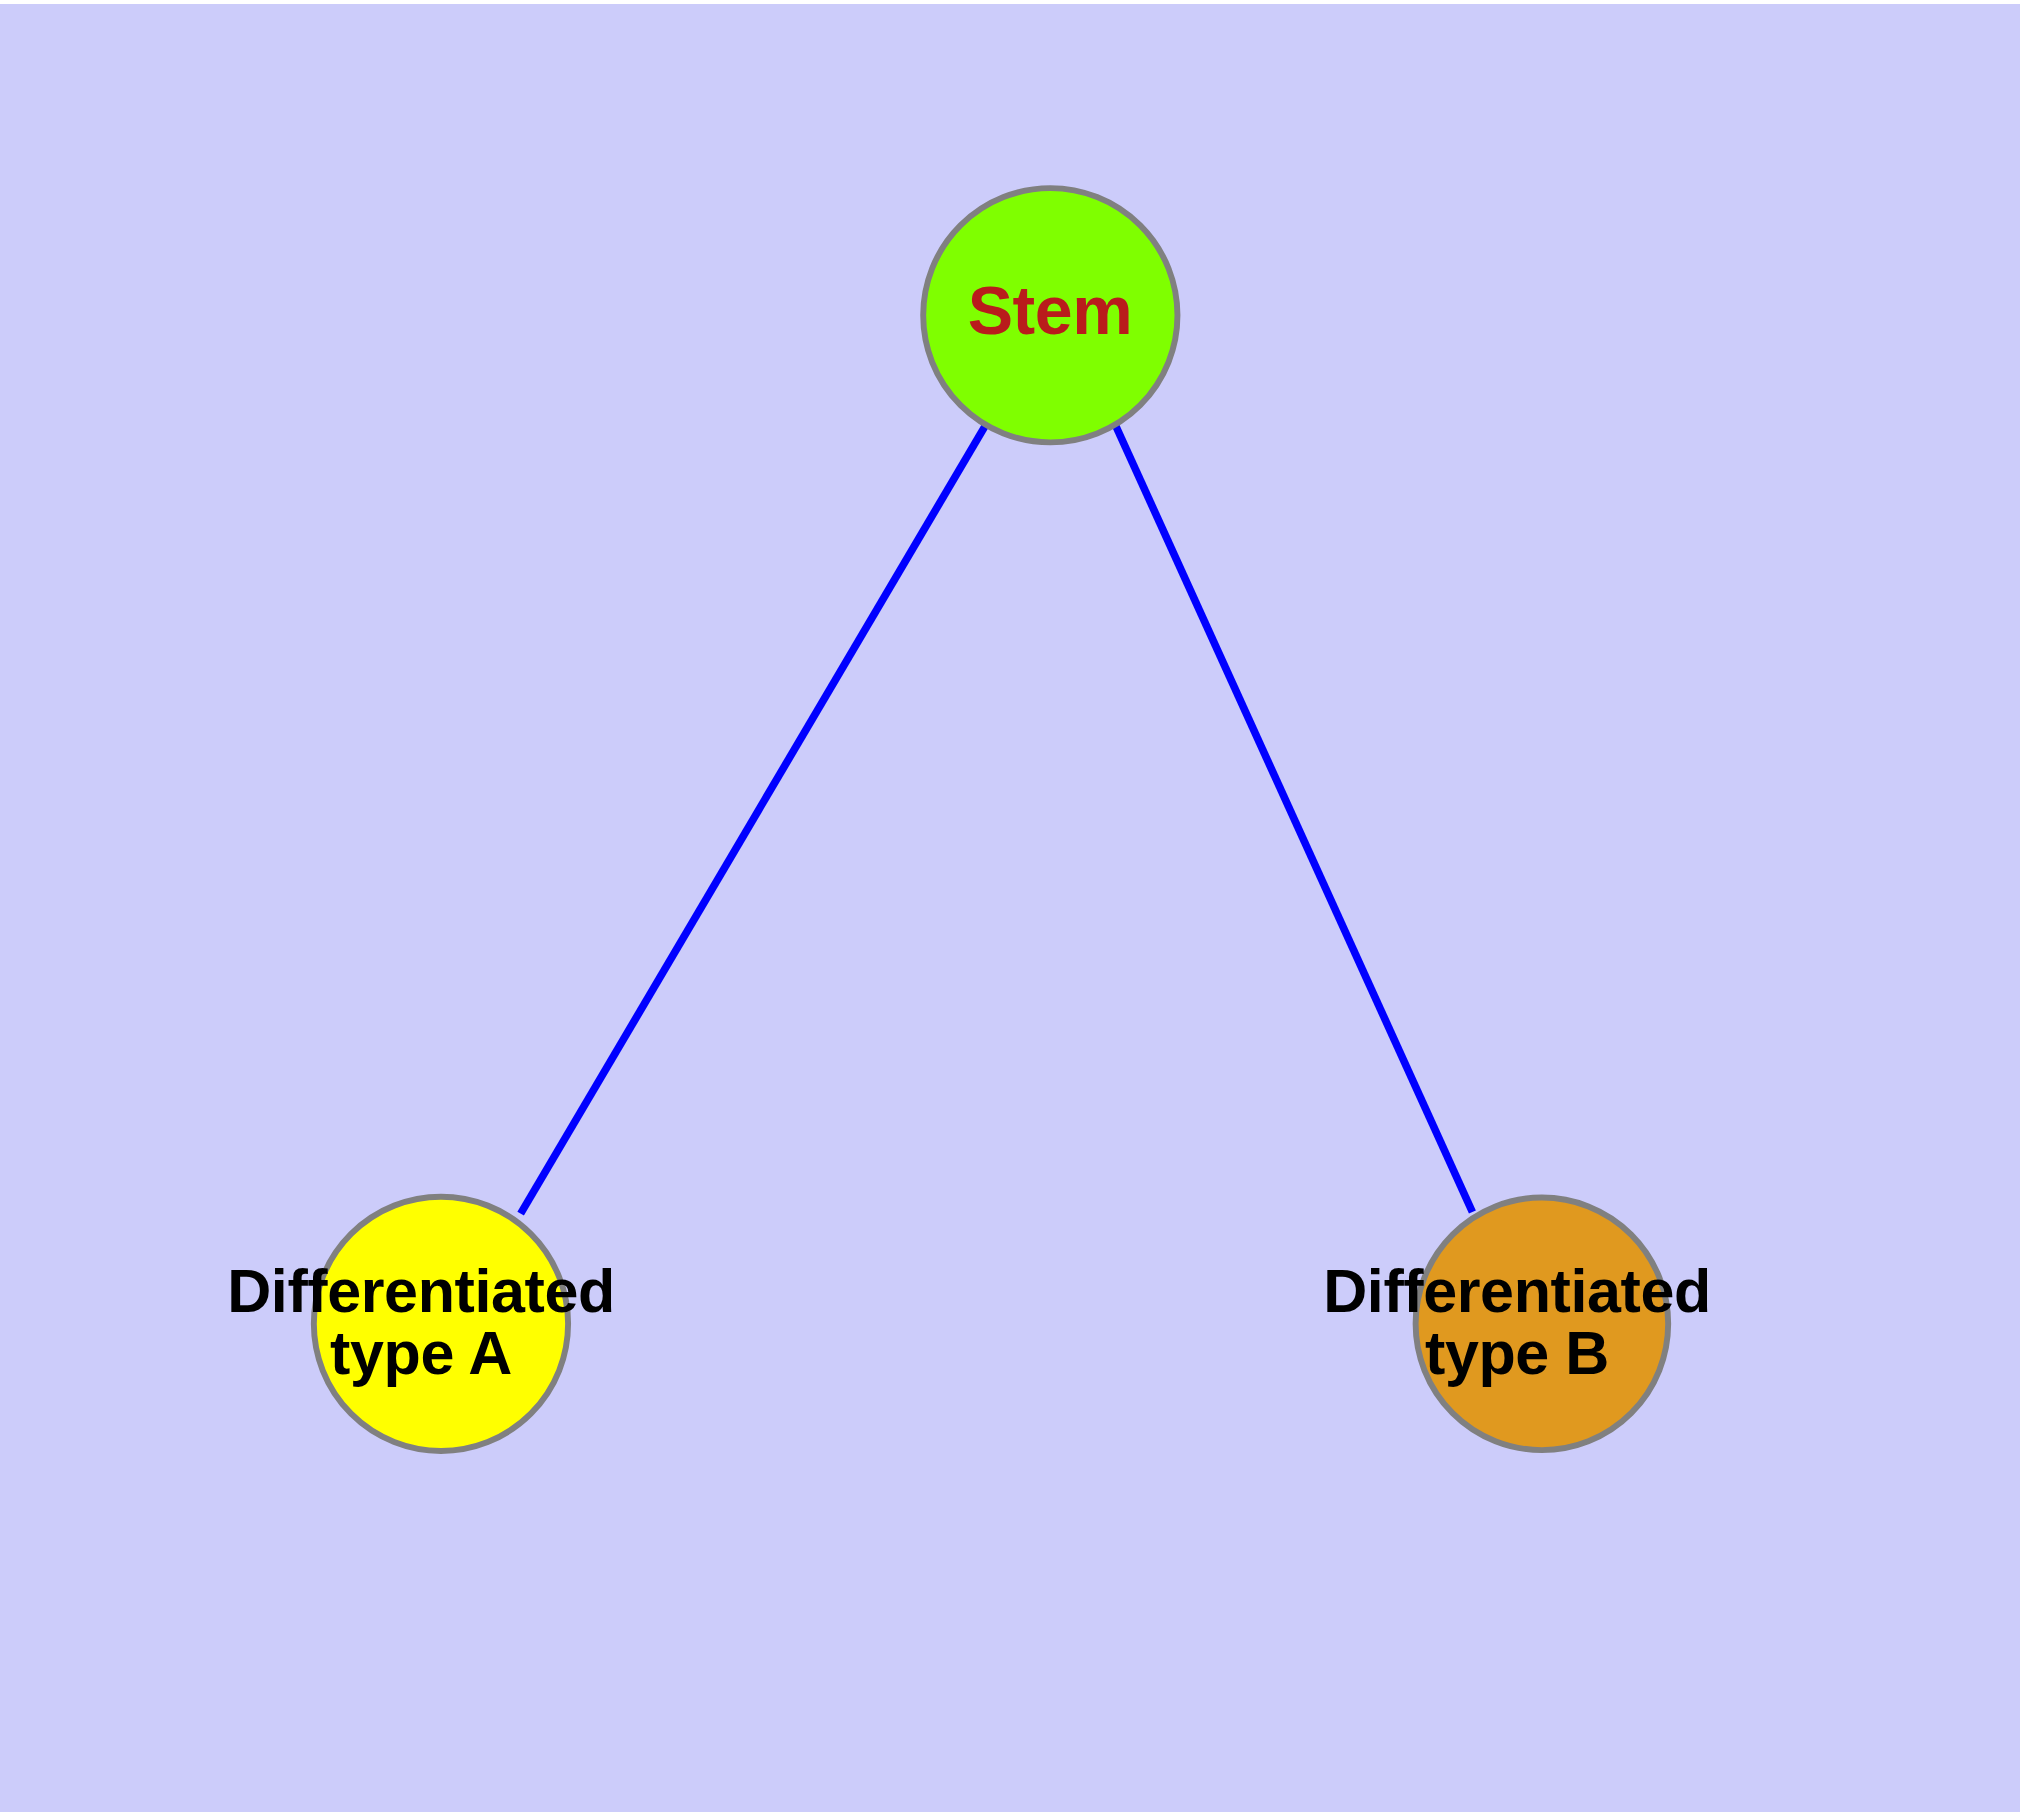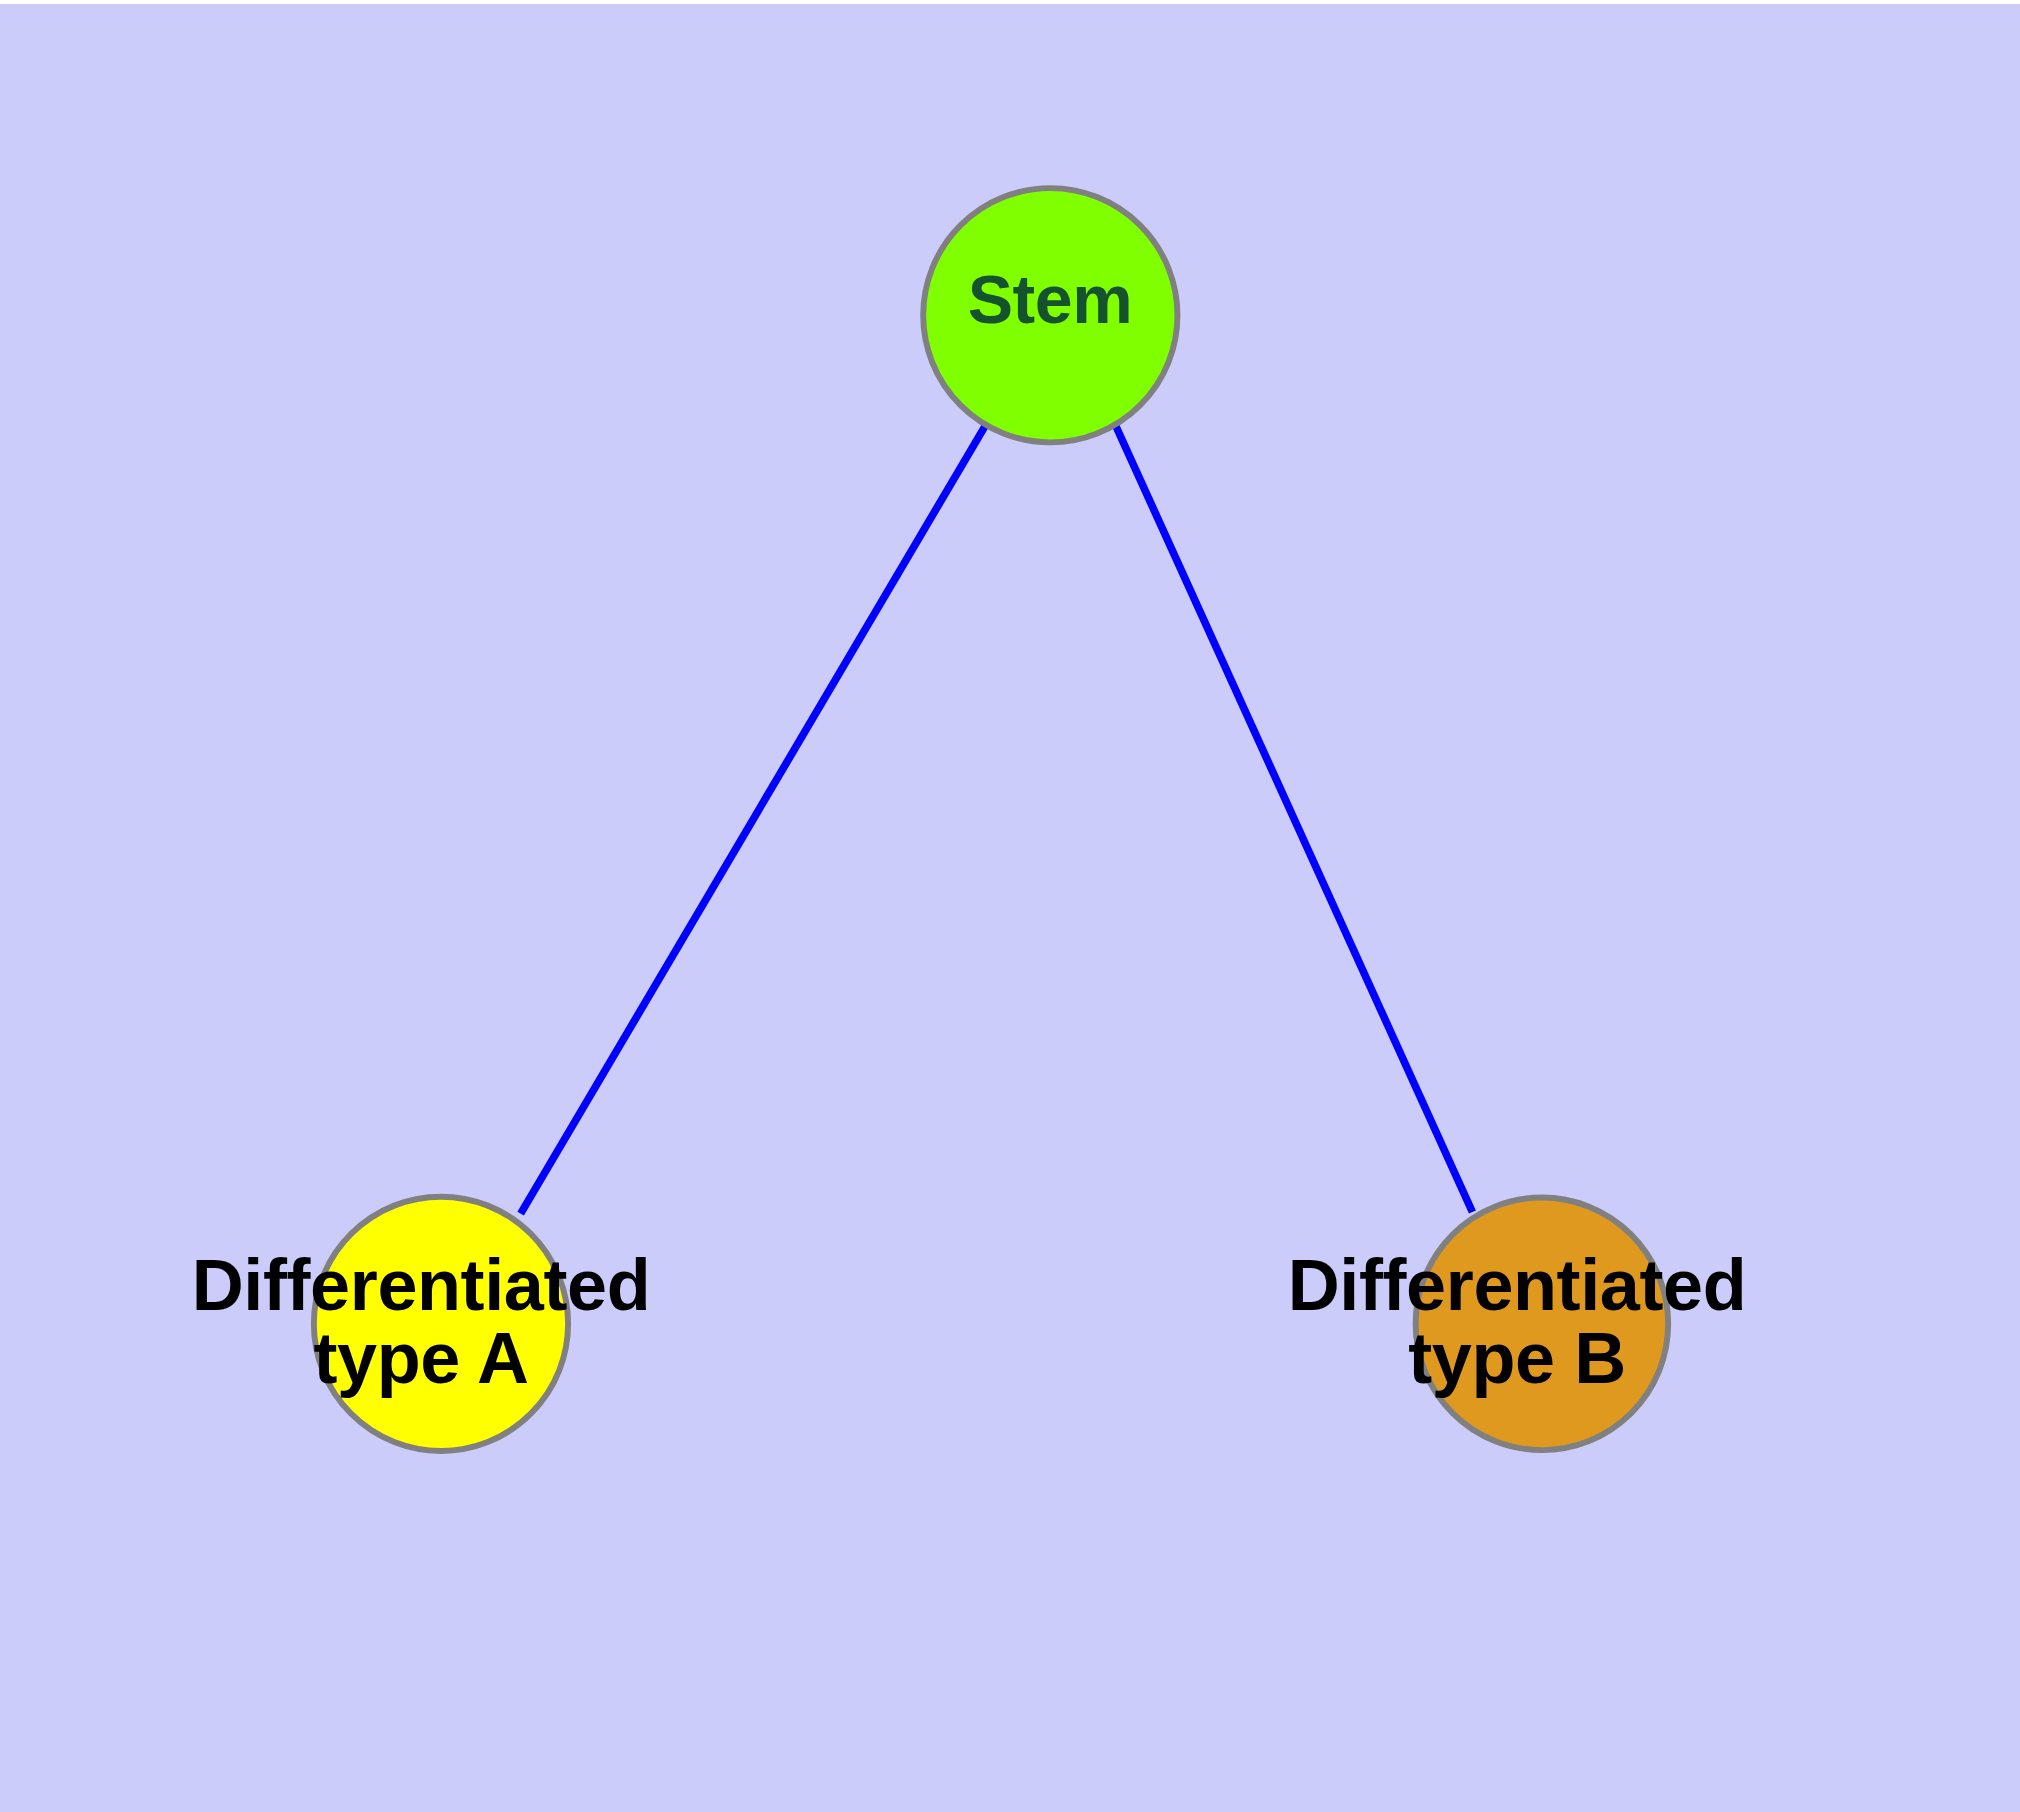--- a/index.html
+++ b/index.html
@@ -31,21 +31,21 @@
   .edge-line {
     stroke: #0000ff;
     stroke-width: 9;
     stroke-linecap: butt;
     fill: none;
   }
   .node-label {
     position: absolute;
     color: #000000;
     font-weight: bold;
-    font-size: 72px;
+    font-size: 61px;
     line-height: 1.02;
     text-align: center;
     white-space: pre;
     letter-spacing: -0.4px;
     transform: translate(-50%, -50%);
     pointer-events: none;
   }
   .node-label.root {
     font-size: 68px;
   }
@@ -69,21 +69,21 @@
         <line class="edge-line" x1="1316" y1="502" x2="1737" y2="1430" stroke="#0000ff"></line>
       </g>
     <g id="node-layer">
         <circle class="node-circle" cx="1239" cy="372" r="150" fill="#7fff00" stroke="#808080"></circle>
         <circle class="node-circle" cx="520" cy="1562" r="150" fill="#ffff00" stroke="#808080"></circle>
         <circle class="node-circle" cx="1819" cy="1562" r="149" fill="#e0991f" stroke="#808080"></circle>
       </g>
   </svg>
 
   <div id="label-layer">
-      <div class="node-label root" style="left: 1050px; top: 300px; color: #14532d;">Stem</div>
+      <div class="node-label root" style="left: 1050px; top: 311px; color: #b91c1c;">Stem</div>
       <div class="node-label" style="left: 421px; top: 1322px; color: rgb(0, 0, 0);">Differentiated
 type A</div>
       <div class="node-label" style="left: 1517px; top: 1322px; color: rgb(0, 0, 0);">Differentiated
 type B</div>
     </div>
 
   <div class="top-strip"></div>
 
 </div>
 

